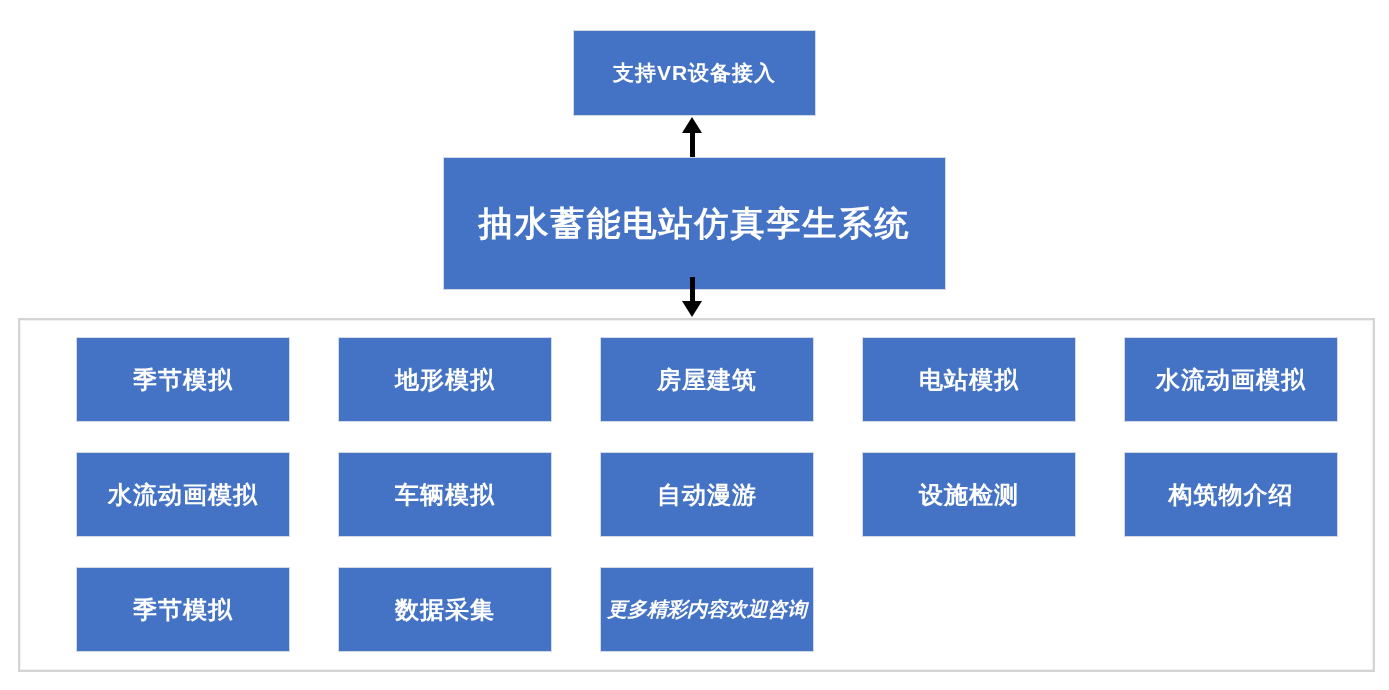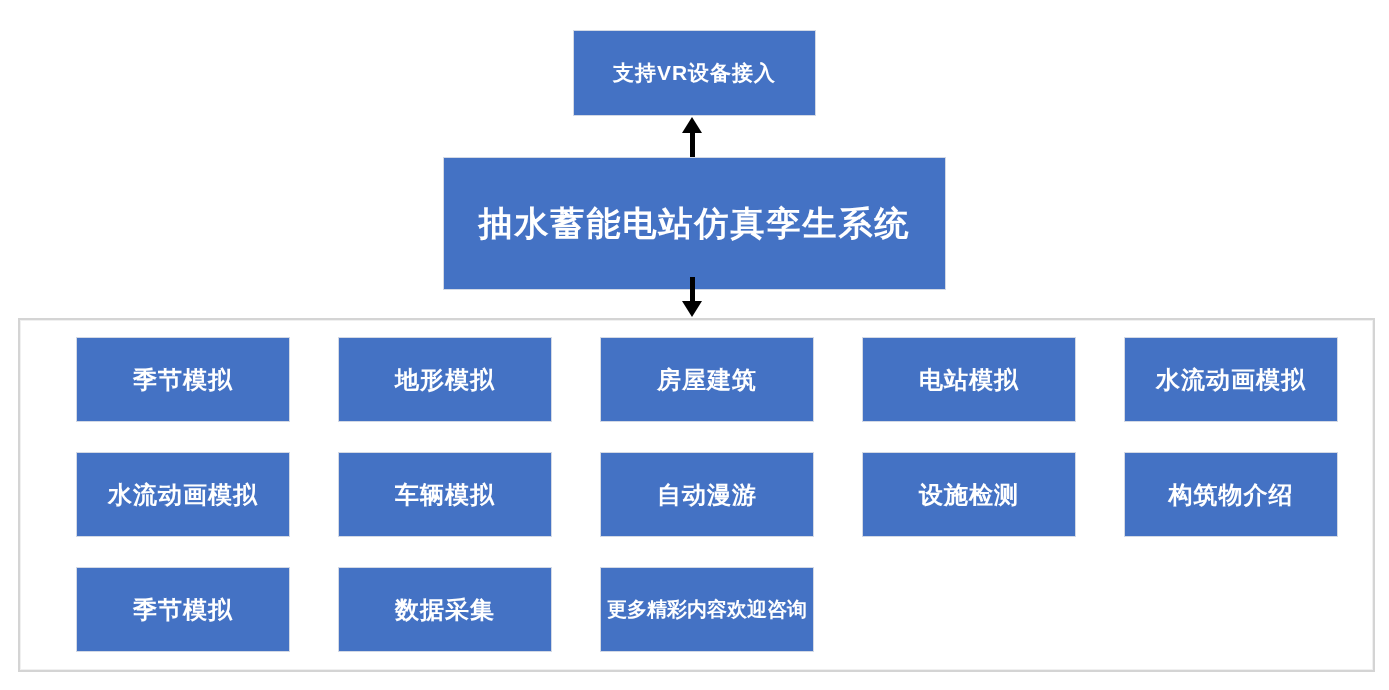--- a/index.html
+++ b/index.html
@@ -99,21 +99,21 @@
     border: 1px solid var(--node-border);
     display: flex;
     align-items: center;
     justify-content: center;
     text-align: center;
     font-weight: bold;
     font-size: 24px;
     letter-spacing: 1px;
     margin-left: 28px;
   }
-  .module:last-child { font-size: 20px; letter-spacing: 0; }
+  .module:last-child { font-size: 20px; letter-spacing: 0; font-style: italic; }
 </style>
 </head>
 <body>
 
 <div class="canvas">
 
   <div class="node node-top">
     <span>支持VR设备接入</span>
   </div>
 

